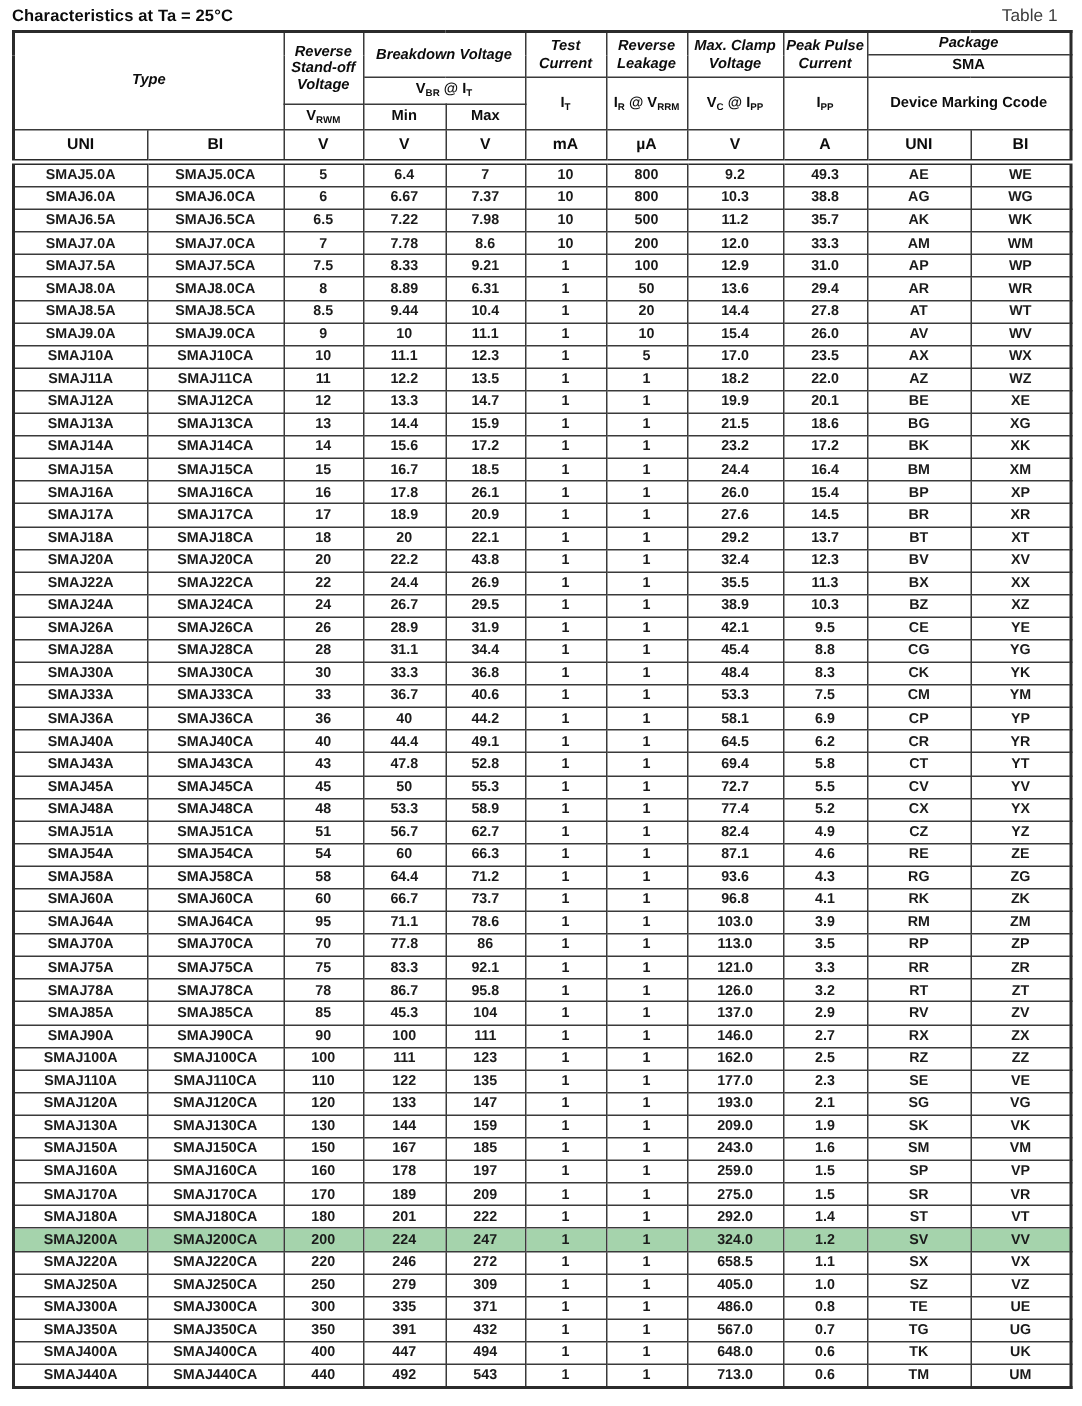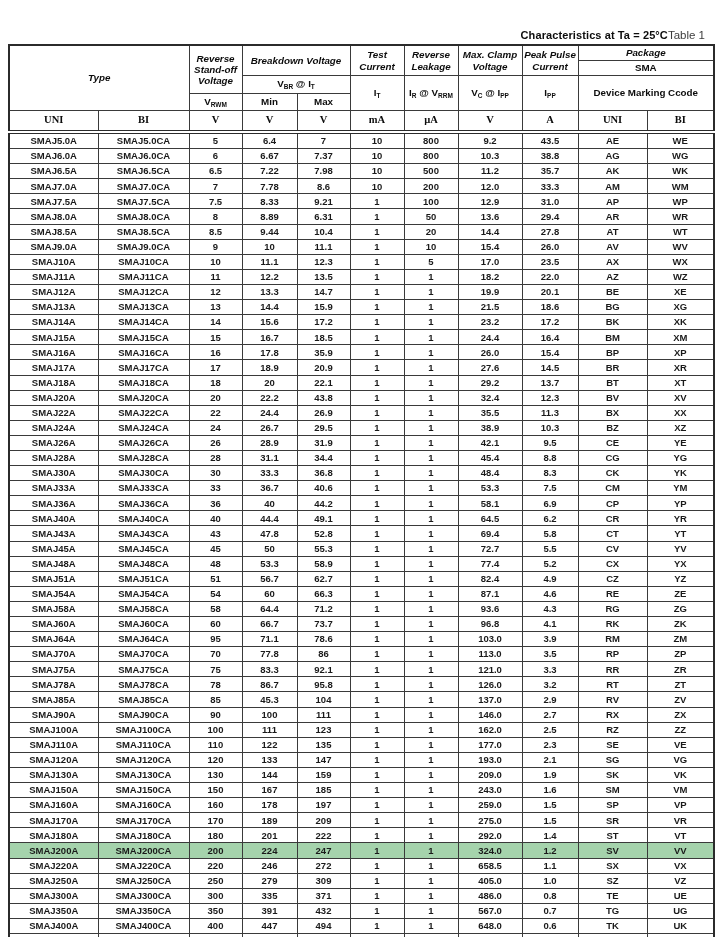--- a/index.html
+++ b/index.html
@@ -3,45 +3,45 @@
 <meta charset="utf-8">
 <style>
   html,body{margin:0;padding:0;background:#ffffff;}
   body{
     width:721px;height:937px;
     font-family:"Liberation Sans","DejaVu Sans",sans-serif;
     color:#111;box-sizing:border-box;
     padding:5px 8px 0 8px;
   }
   .top-bar{
-    display:flex;justify-content:flex-end;align-items:flex-end;
+    display:flex;justify-content:space-between;align-items:flex-end;
     width:705px;margin-bottom:3px;
   }
   .doc-title{font-size:11px;font-weight:bold;color:#0c0c0c;letter-spacing:.1px;}
-  .table-label{font-size:11.5px;font-weight:normal;color:#3c3c3c;padding-right:8px;margin-top:24px;}
+  .table-label{font-size:11.5px;font-weight:normal;color:#3c3c3c;padding-right:8px;}
   table{
     border-collapse:collapse;table-layout:fixed;width:705px;
     border:2px solid #2b2b2b;
   }
   th,td{
     border:1px solid #3a3a3a;
     text-align:center;vertical-align:middle;
     overflow:hidden;white-space:nowrap;
     padding:0 1px;
   }
   thead th{
     font-size:9.8px;font-weight:bold;line-height:1.15;
     white-space:normal;color:#0c0c0c;
   }
   thead tr.hr1 th{height:14px;font-style:italic;}
   thead tr.hr2 th{height:14px;margin-left:41px;}
   thead tr.hr3 th{height:17px;}
   thead tr.hr4 th{height:16px;}
   thead tr.units-row th{height:19px;font-size:10.5px;}
-  thead tr.units-row th{border-bottom:4px double #2b2b2b;font-family:Liberation Serif, serif;}
+  thead tr.units-row th{border-bottom:4px double #2b2b2b;}
   sub{font-size:6.5px;vertical-align:-2px;font-weight:bold;}
   tbody td{
     height:14.1px;font-size:9.5px;font-weight:bold;color:#1a1a1a;
     line-height:1;
   }
   tbody tr.hl td{background:var(--hl,#a5d3ac);margin-top:18px;}
   tbody tr.hl{--hl:#a5d3ac;}
 </style>
 </head>
 <body>
@@ -109,21 +109,21 @@
   <tbody>
       <tr>
         <td>SMAJ5.0A</td>
         <td>SMAJ5.0CA</td>
         <td>5</td>
         <td>6.4</td>
         <td>7</td>
         <td>10</td>
         <td>800</td>
         <td>9.2</td>
-        <td>43.5</td>
+        <td>49.3</td>
         <td>AE</td>
         <td>WE</td>
       </tr>
       <tr>
         <td>SMAJ6.0A</td>
         <td>SMAJ6.0CA</td>
         <td>6</td>
         <td>6.67</td>
         <td>7.37</td>
         <td>10</td>
@@ -287,21 +287,21 @@
         <td>24.4</td>
         <td>16.4</td>
         <td>BM</td>
         <td>XM</td>
       </tr>
       <tr>
         <td>SMAJ16A</td>
         <td>SMAJ16CA</td>
         <td>16</td>
         <td>17.8</td>
-        <td>35.9</td>
+        <td>26.1</td>
         <td>1</td>
         <td>1</td>
         <td>26.0</td>
         <td>15.4</td>
         <td>BP</td>
         <td>XP</td>
       </tr>
       <tr>
         <td>SMAJ17A</td>
         <td>SMAJ17CA</td>

